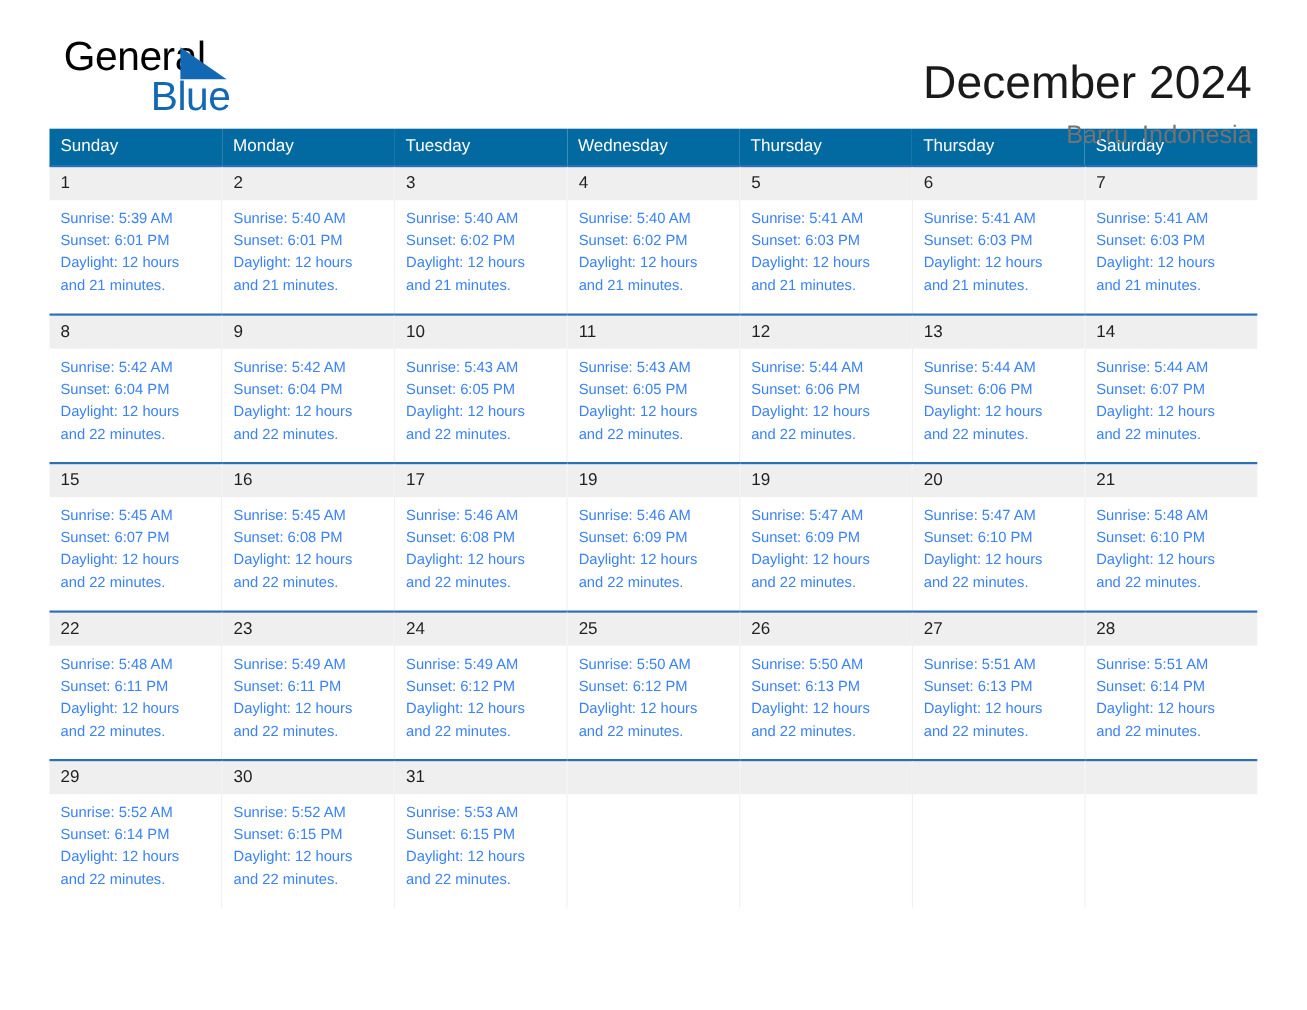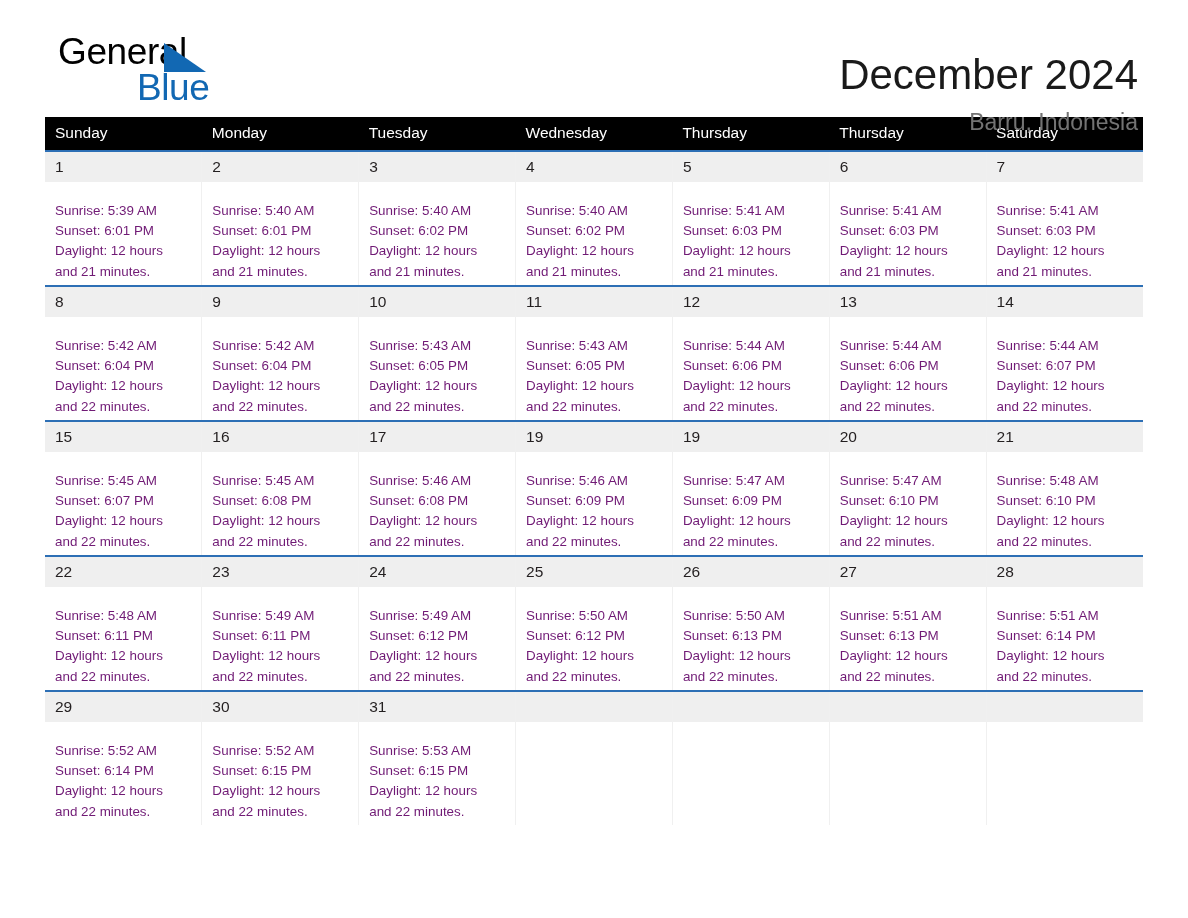--- a/index.html
+++ b/index.html
@@ -90,21 +90,21 @@
 
   
   .calendar {
     width: 1098px;
     border-collapse: collapse;
     table-layout: fixed;
   }
   .calendar col { width: 156.85px; }
 
   thead th {
-    background: #000000;
+    background: #0369a1;
     color: #ffffff;
     font-size: 15.5px;
     font-weight: 400;
     text-align: left;
     padding: 7px 0 8px 10px;
     height: 17px;
     border: none;
   }
 
   tbody tr.week-row > td {
@@ -128,22 +128,21 @@
     min-height: 18px;
   }
   .daynum.empty {
     background: #efefef;
     color: transparent;
   }
   .cellbody {
     padding: 7px 8px 0 10px;
     font-size: 13.4px;
     line-height: 20.2px;
-    color: #701a75;
-    margin-top: 12px;
+    color: #3b82f6;
   }
   .cellbody div { white-space: nowrap; }
   td.blank .cellbody { visibility: hidden; }
 </style>
 </head>
 <body>
 
 <div class="page">
 
   <div class="header">

